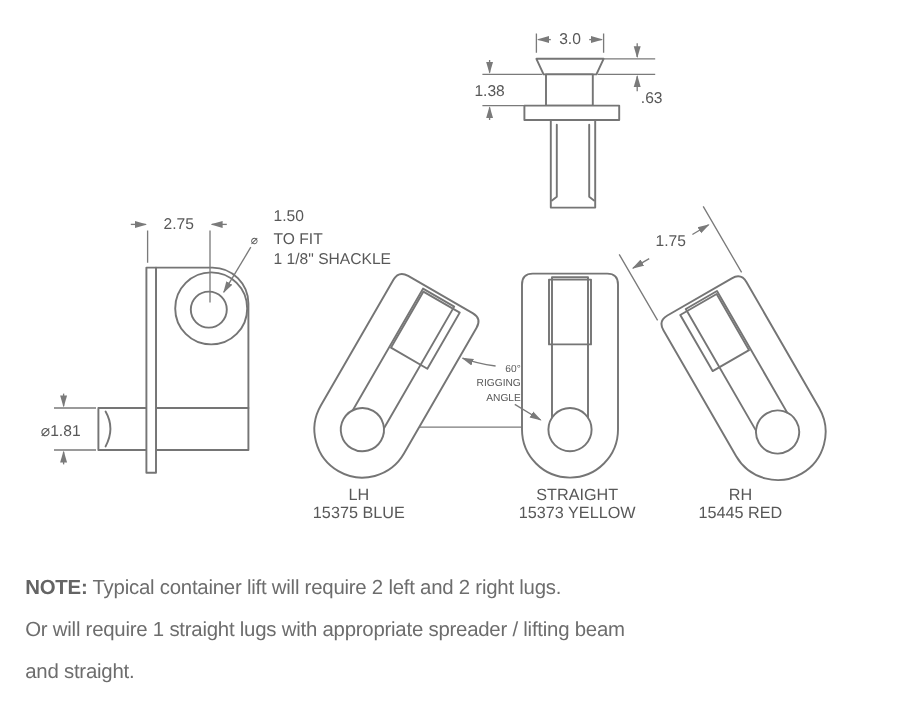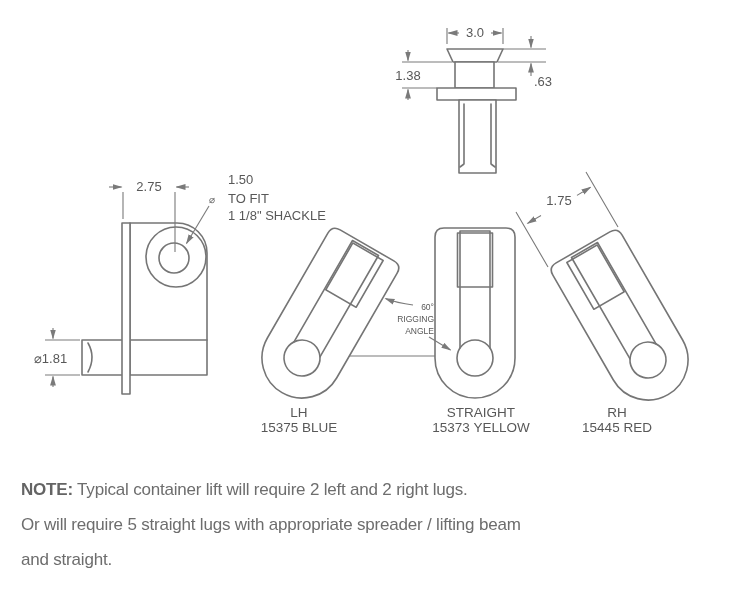--- a/index.html
+++ b/index.html
@@ -120,16 +120,16 @@
     <text class="lbl" x="299" y="432" text-anchor="middle">15375 BLUE</text>
     <text class="lbl" x="481" y="417" text-anchor="middle">STRAIGHT</text>
     <text class="lbl" x="481" y="432" text-anchor="middle">15373 YELLOW</text>
     <text class="lbl" x="617" y="417" text-anchor="middle">RH</text>
     <text class="lbl" x="617" y="432" text-anchor="middle">15445 RED</text>
   </g>
 </svg>
 
 <div class="note-block">
   <div><b>NOTE:</b><span> Typical container lift will require 2 left and 2 right lugs.</span></div>
-  <div>Or will require 5 straight lugs with appropriate spreader / lifting beam</div>
+  <div>Or will require 1 straight lugs with appropriate spreader / lifting beam</div>
   <div>and straight.</div>
 </div>
 </div>
 
 </body></html>

